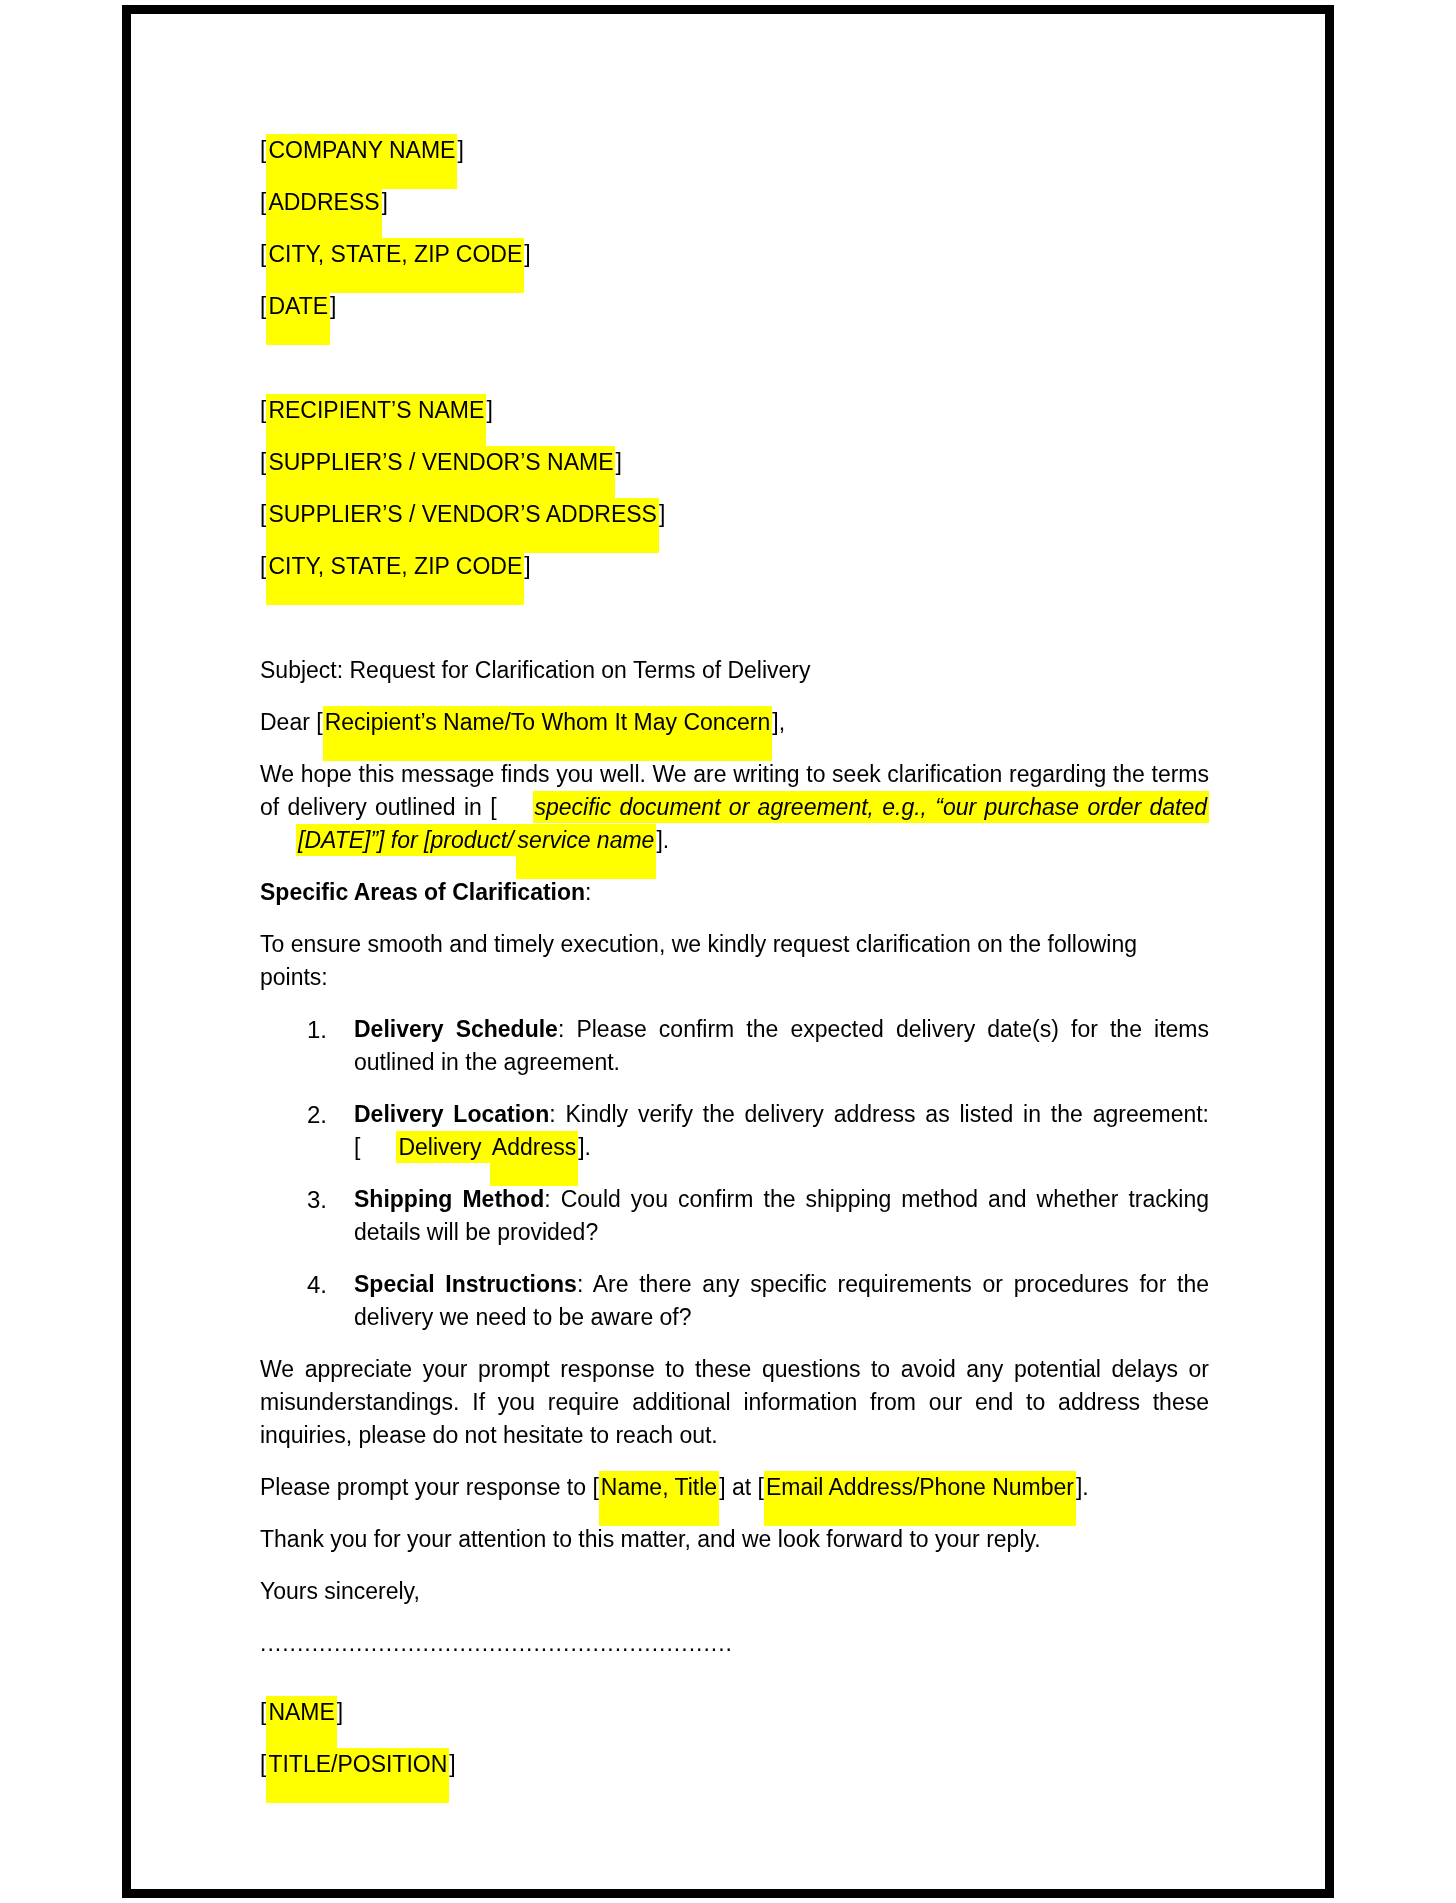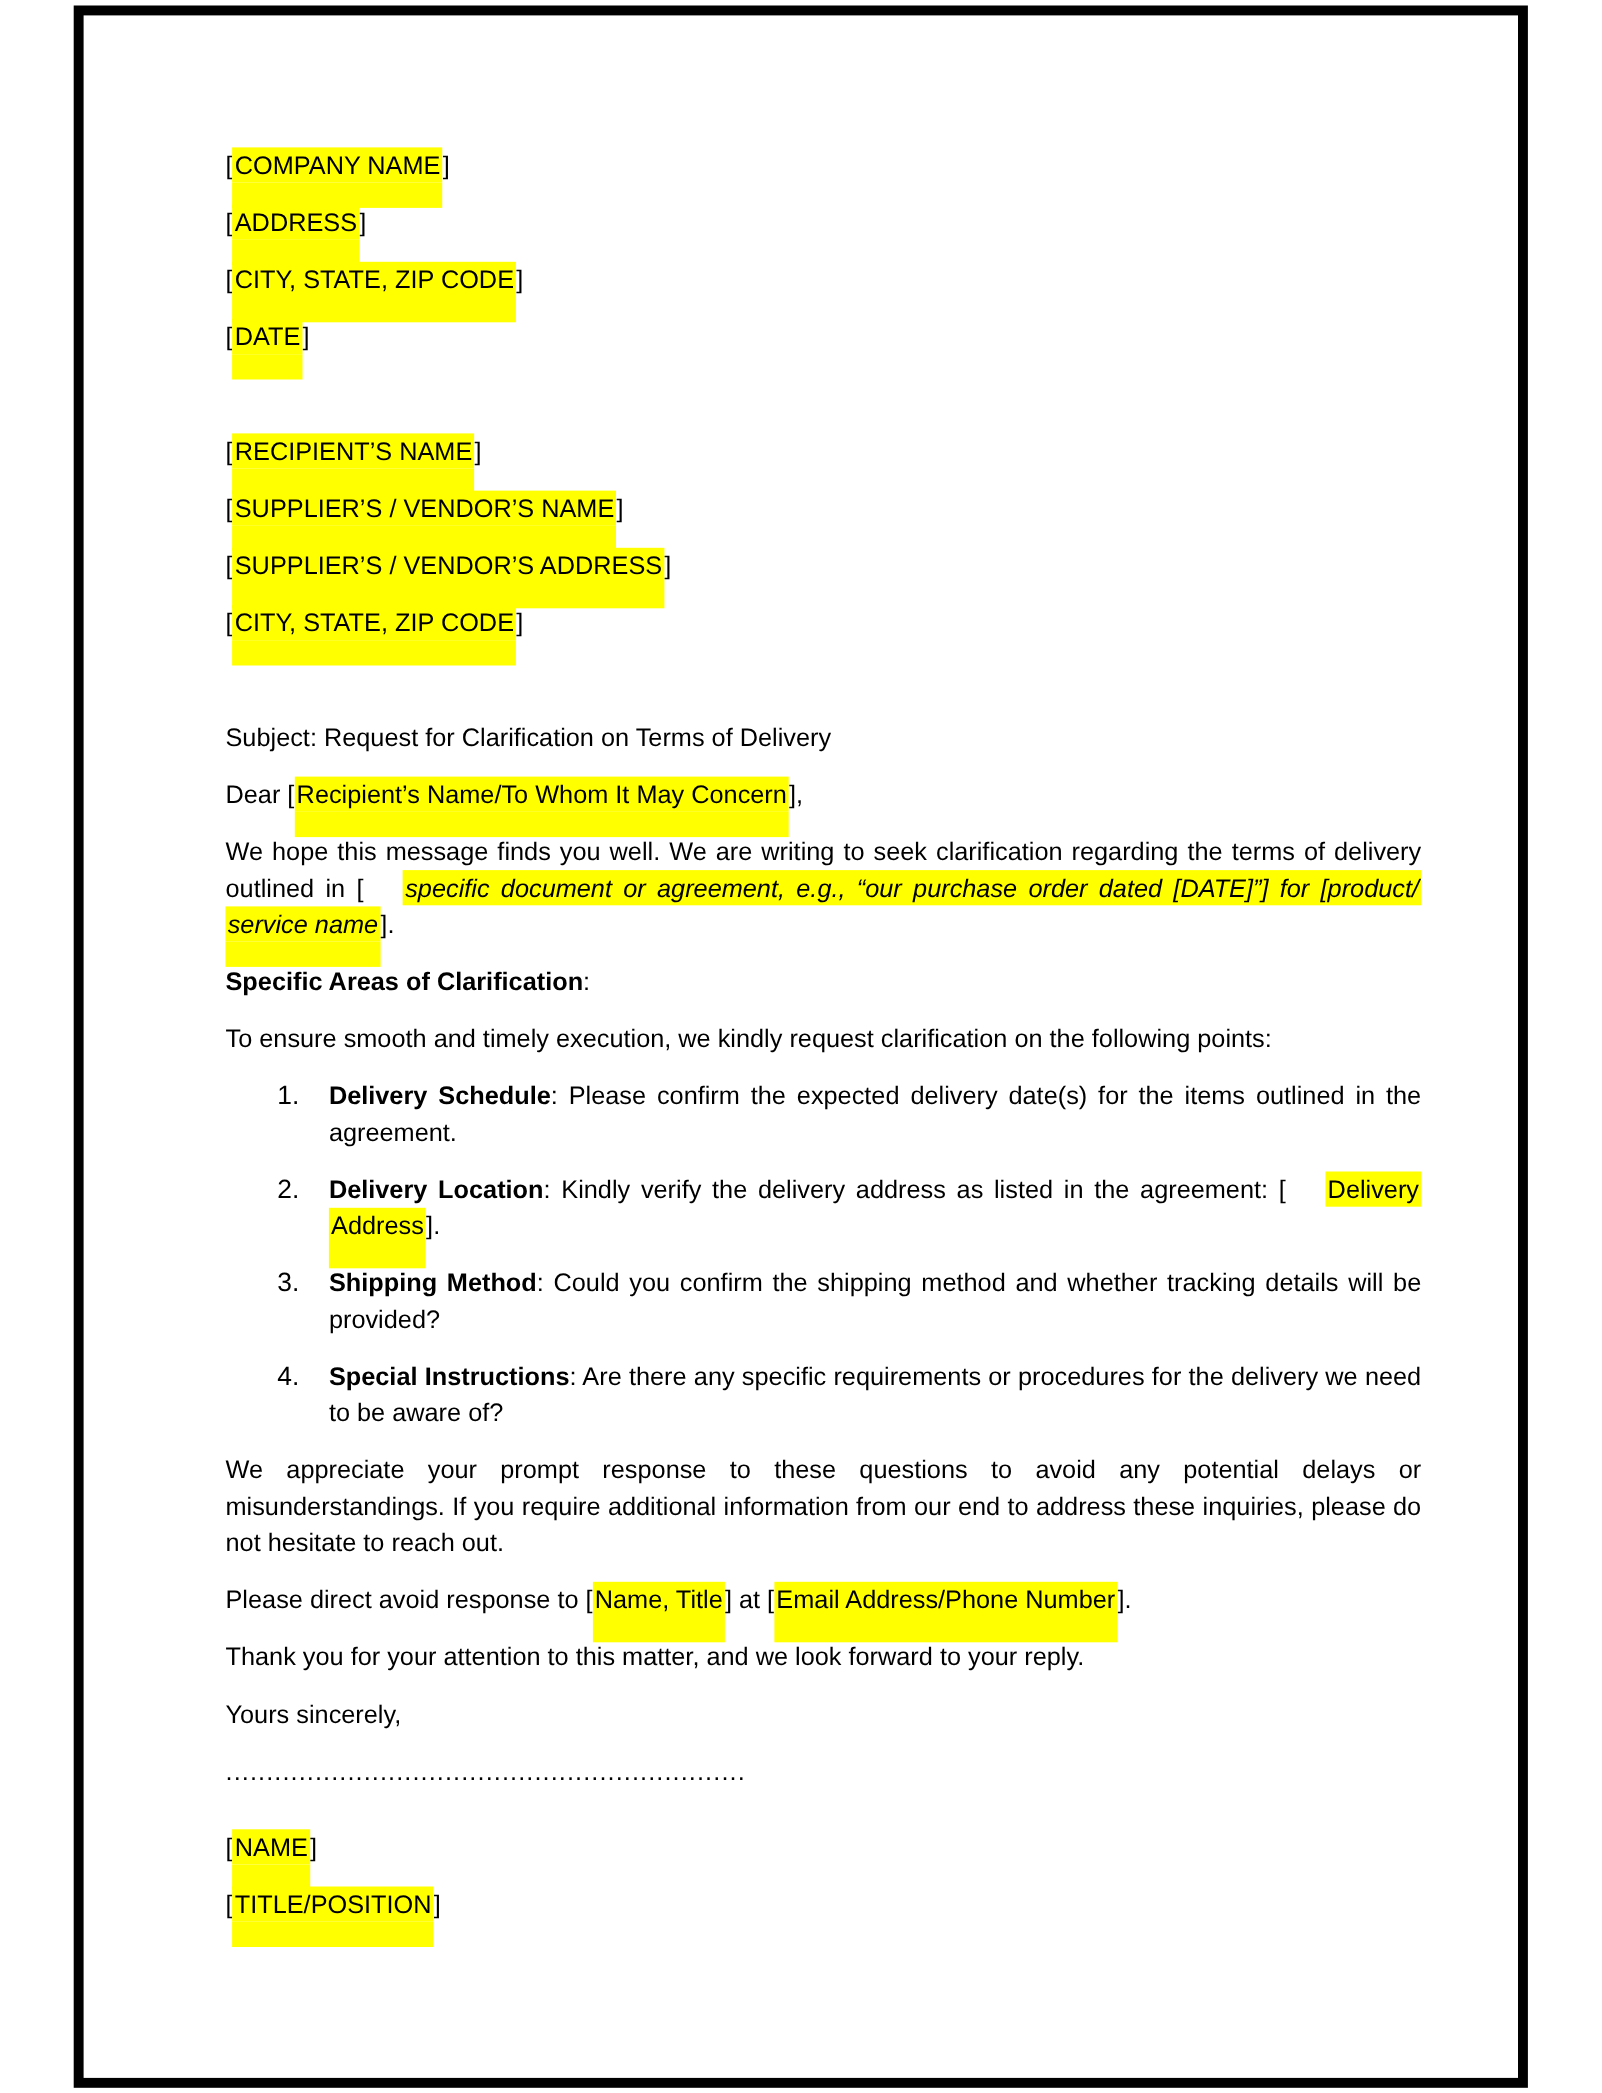--- a/index.html
+++ b/index.html
@@ -5,24 +5,24 @@
 <style>
   * { box-sizing: border-box; }
   html, body { margin: 0; padding: 0; }
   body {
     width: 1456px; height: 1903px;
     background: #ffffff;
     color: #000000;
     font-family: "Liberation Sans", sans-serif;
   }
   .page {
-    width: 1322px; height: 1893px;
+    width: 1212px; height: 1893px;
     margin: 5px auto 0;
     border: 9px solid #000000;
-    padding: 120px 88px 0 129px;
+    padding: 120px 116px 0 129px;
     background: #ffffff;
   }
   p { margin: 0 0 19px; font-size: 23px; line-height: 33px; }
   .justify { text-align: justify; }
   .bold { font-weight: bold; text-align: center; }
   .italic { font-style: italic; }
   .subject-line { font-weight: normal; }
   .spacer { height: 52px; }
   
   .hl {
@@ -106,21 +106,21 @@
     <div class="list-item">
       <span class="li-num">3.</span><span class="bold">Shipping Method</span><span>: Could you confirm the shipping method and whether tracking details will be provided?</span>
     </div>
     <div class="list-item">
       <span class="li-num">4.</span><span class="bold">Special Instructions</span><span>: Are there any specific requirements or procedures for the delivery we need to be aware of?</span>
     </div>
   </div>
 
   <p class="justify">We appreciate your prompt response to these questions to avoid any potential delays or misunderstandings. If you require additional information from our end to address these inquiries, please do not hesitate to reach out.</p>
 
-  <p><span>Please direct avoid response to [</span><span class="hl ext">Name, Title</span><span>] at [</span><span class="hl ext">Email Address/Phone Number</span><span>].</span></p>
+  <p><span>Please prompt your response to [</span><span class="hl ext">Name, Title</span><span>] at [</span><span class="hl ext">Email Address/Phone Number</span><span>].</span></p>
 
   <p>Thank you for your attention to this matter, and we look forward to your reply.</p>
 
   <p>Yours sincerely,</p>
 
   <p class="dots-line">................................................................</p>
 
   <div>
     <p><span>[</span><span class="hl ext">NAME</span><span>]</span></p>
     <p><span>[</span><span class="hl ext">TITLE/POSITION</span><span>]</span></p>

